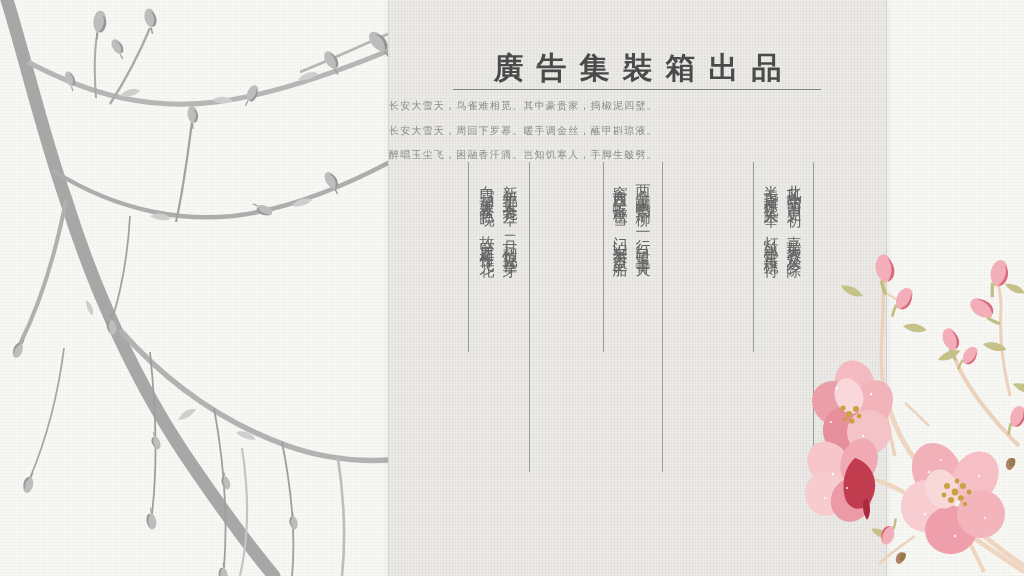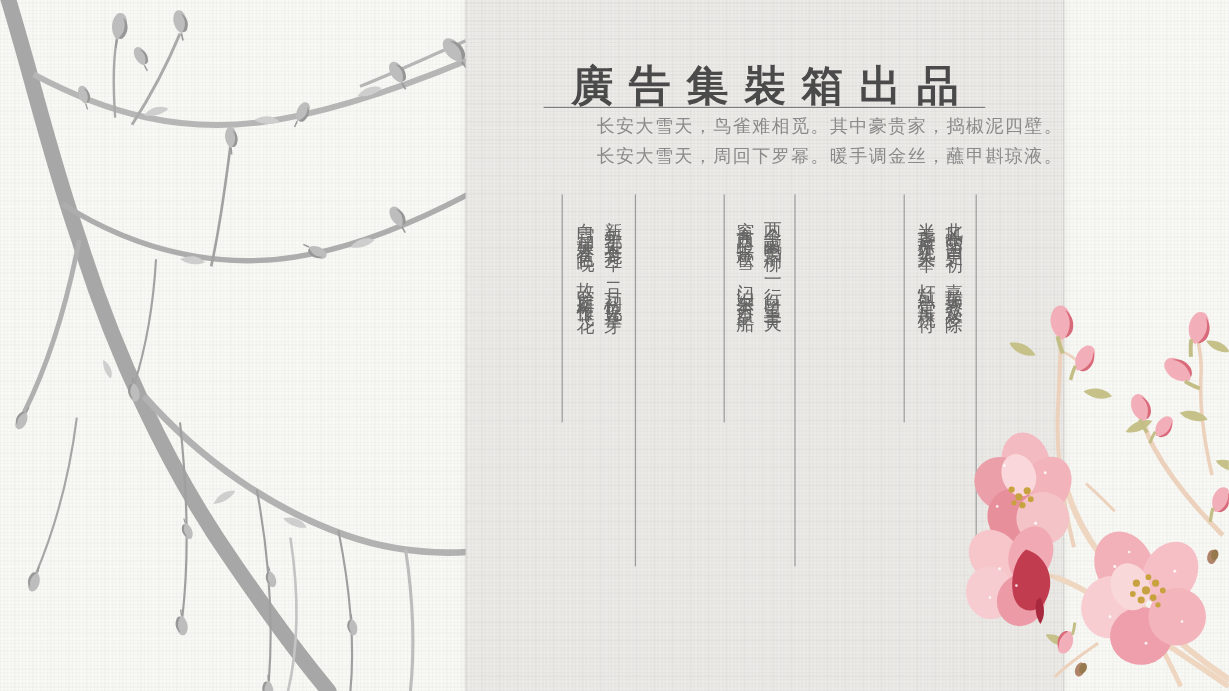--- a/index.html
+++ b/index.html
@@ -11,25 +11,25 @@
       repeating-linear-gradient(90deg, rgba(130,130,125,.04) 0 1px, transparent 1px 3px);}
   
   .panel{position:absolute;left:388px;top:0;width:497px;height:576px;z-index:1;
     background:#ecebe8;
     background-image:
       repeating-linear-gradient(0deg, rgba(110,110,105,.055) 0 1px, transparent 1px 3px),
       repeating-linear-gradient(90deg, rgba(110,110,105,.055) 0 1px, transparent 1px 3px);
     border-left:1px solid rgba(0,0,0,.07);border-right:1px solid rgba(0,0,0,.07);
     box-shadow:0 0 10px rgba(0,0,0,.05);}
   .title{position:absolute;top:48px;left:0;width:100%;text-align:center;
-    font-size:35px;font-weight:bold;color:#4a4a4a;
+    font-size:30px;font-weight:bold;color:#4a4a4a;
     letter-spacing:13px;text-indent:13px;white-space:nowrap;}
   .divider{position:absolute;top:89px;left:64px;width:368px;height:1px;background:#7f7f7f;}
-  .intro{position:absolute;top:94px;left:0;width:100%;text-align:right;
-    font-size:15px;line-height:24.6px;letter-spacing:1.2px;color:#8a8a8a;}
+  .intro{position:absolute;top:94px;left:0;width:100%;text-align:left;
+    font-size:10px;line-height:24.6px;letter-spacing:1.2px;color:#8a8a8a;}
   .intro div{white-space:nowrap;}
   
   .poem{position:absolute;top:161px;height:332px;width:62px;}
   .poem.g1{left:79px;}
   .poem.g2{left:214px;width:60px;}
   .poem.g3{left:364px;width:61px;}
   .rule{position:absolute;top:1px;width:1px;background:#9b9b9b;}
   .rule.l{left:0;height:190px;}
   .rule.r{right:0;height:310px;}
   .cols{position:absolute;top:12px;right:9px;height:316px;
@@ -107,20 +107,21 @@
     <use href="#gleaf" transform="translate(86,300) rotate(70) scale(.8)"></use>
   </svg>
 
   <div class="panel">
     <div class="title">廣告集裝箱出品</div>
     <div class="divider"></div>
 
     <div class="intro">
       <div>长安大雪天，鸟雀难相觅。其中豪贵家，捣椒泥四壁。</div>
       <div>长安大雪天，周回下罗幂。暖手调金丝，蘸甲斟琼液。</div>
+      <div>醉唱玉尘飞，困融香汗滴。岂知饥寒人，手脚生皴劈。</div>
     </div>
 
     <div class="poem g1">
       <div class="rule l"></div>
       <div class="rule r"></div>
       <div class="cols">
         <p>新年都未有芳华，二月初惊见草芽。</p>
         <p>白雪却嫌春色晚，故穿庭树作飞花。</p>
       </div>
     </div>

